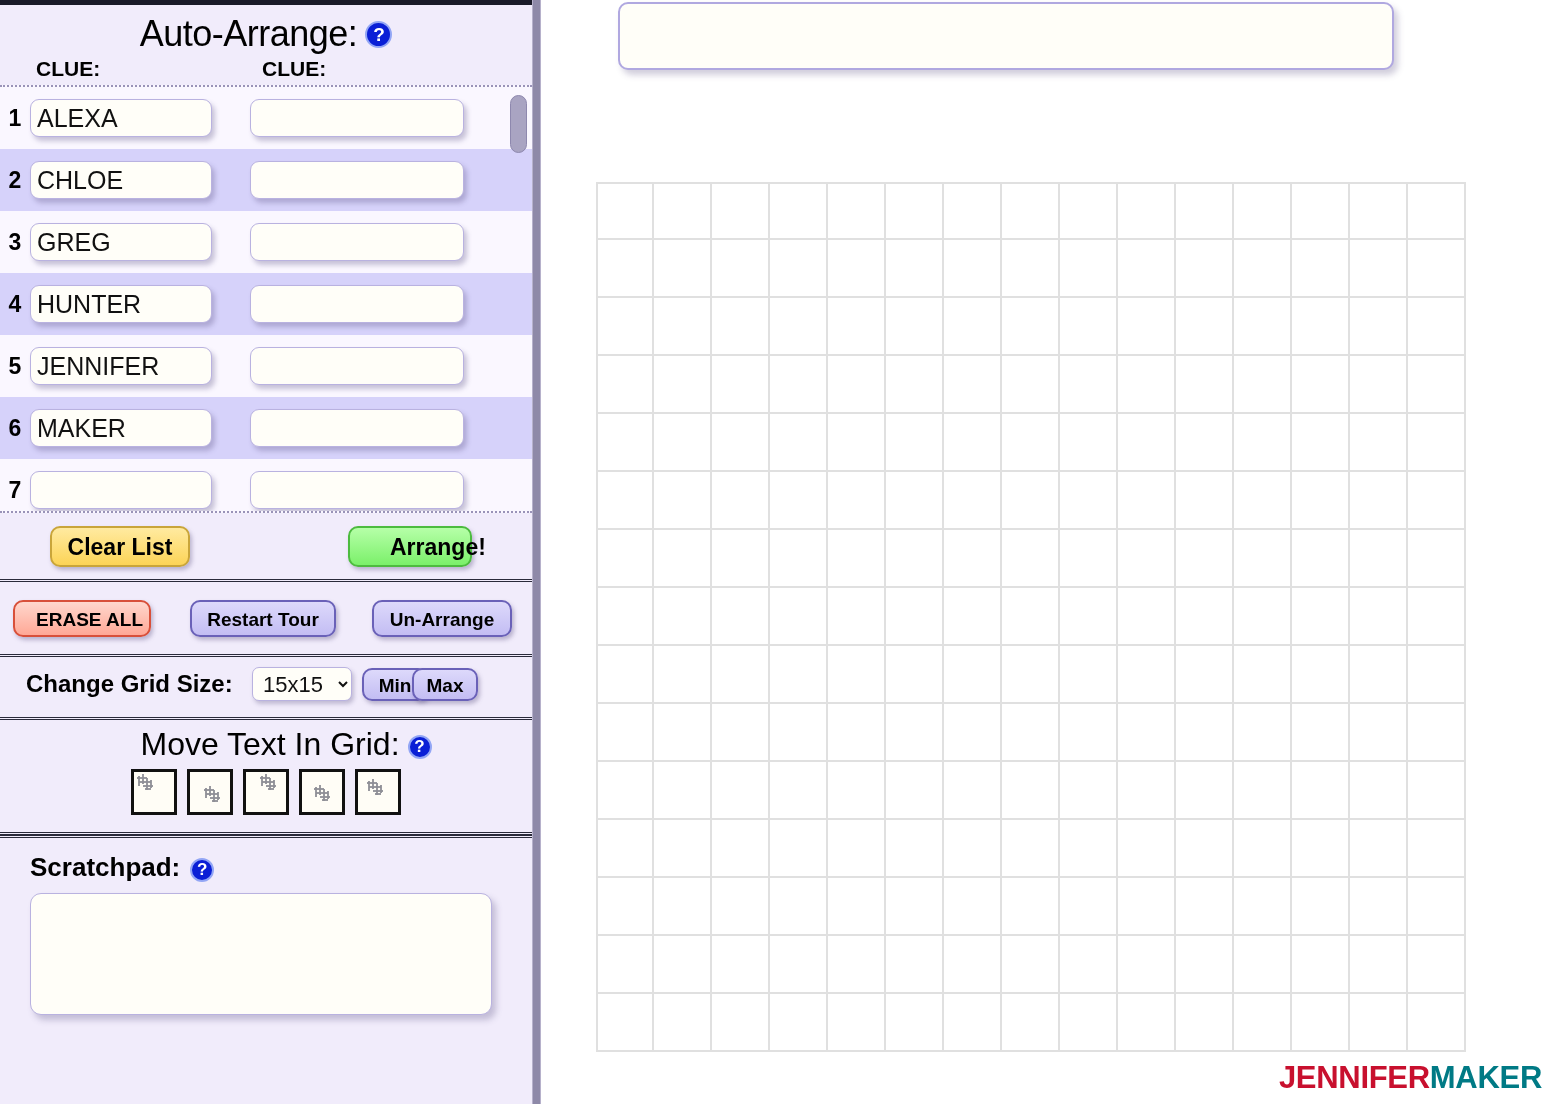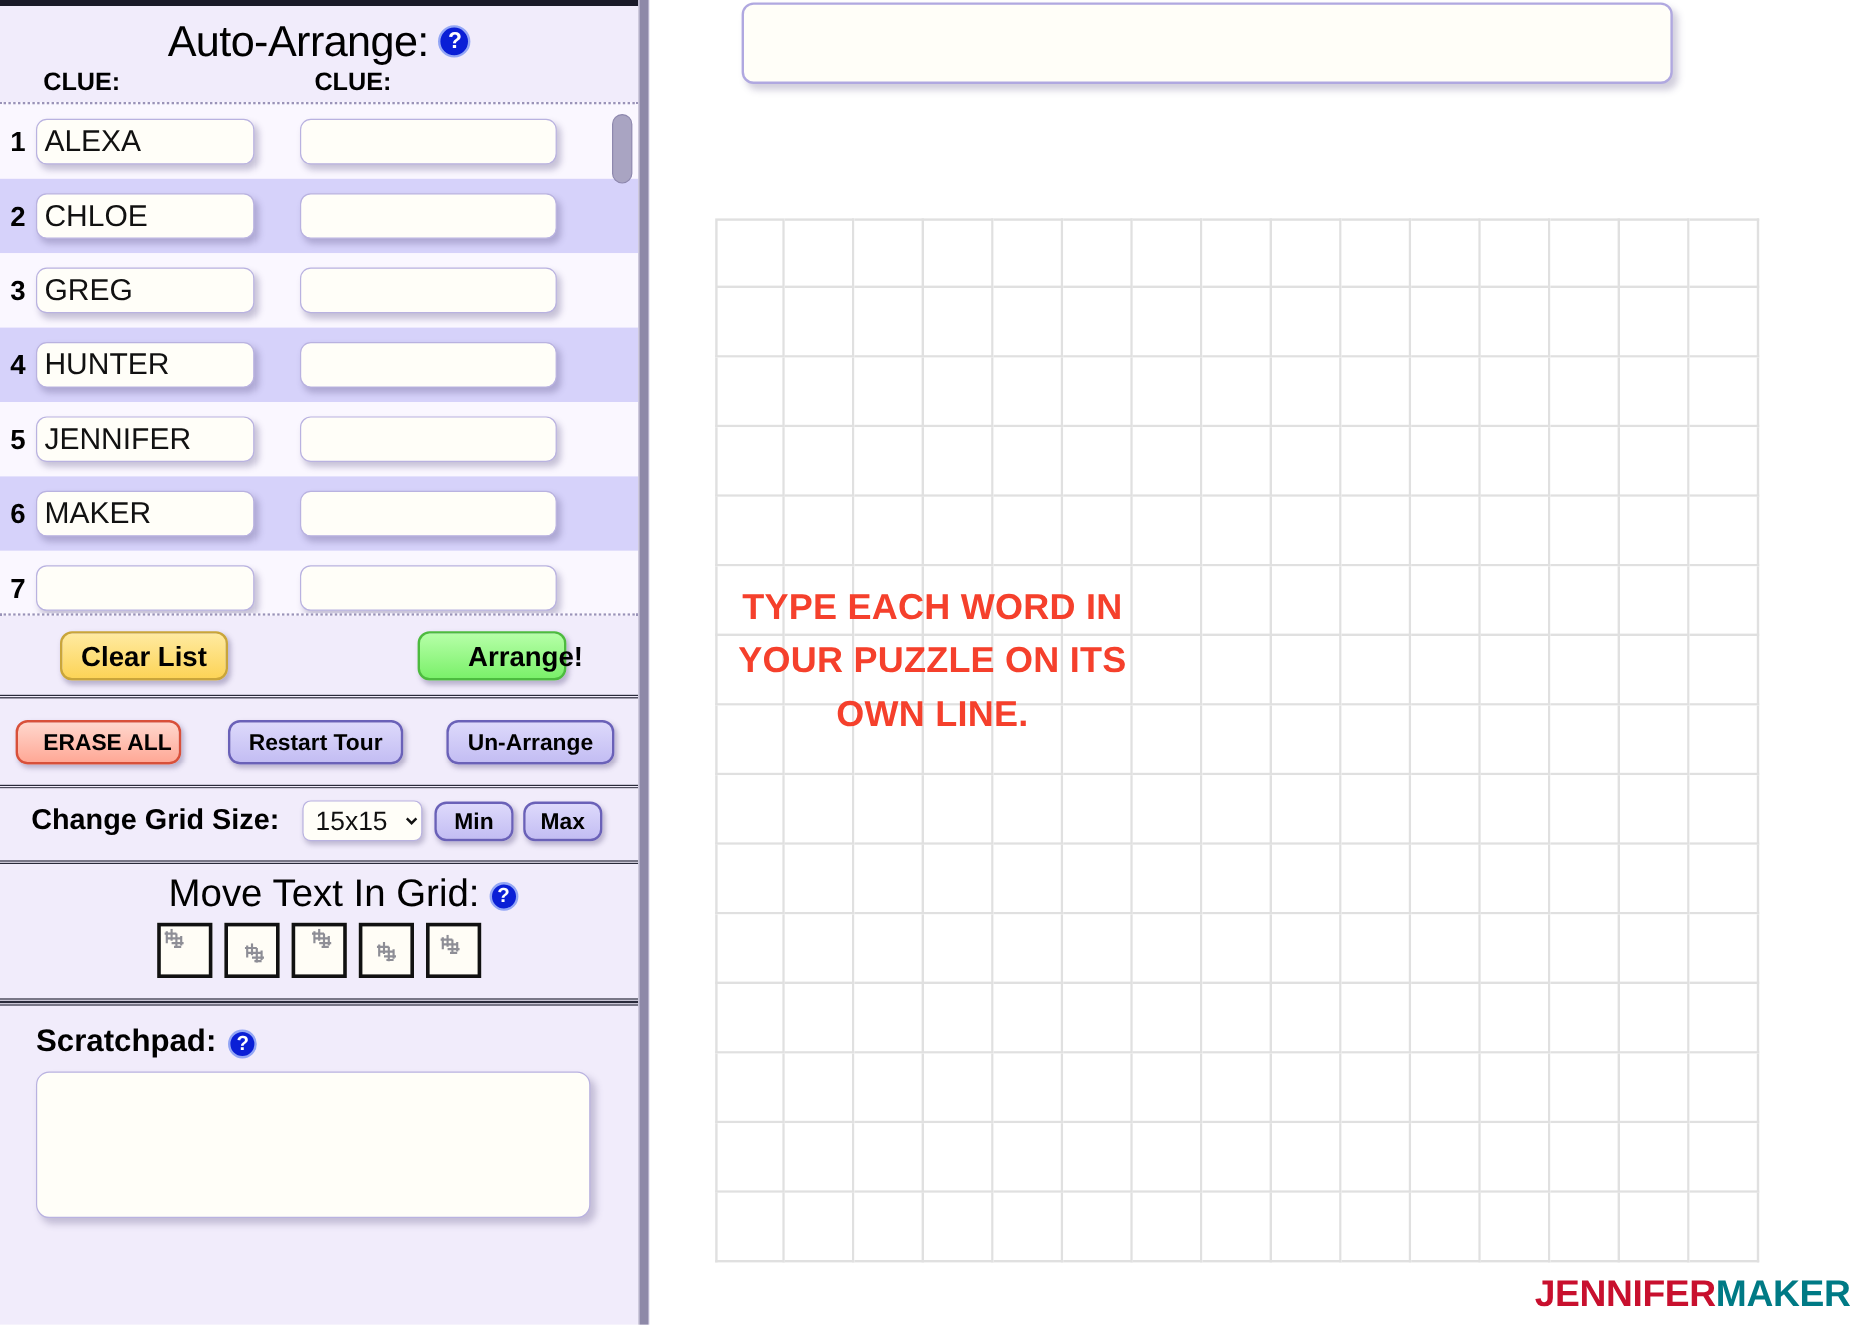--- a/index.html
+++ b/index.html
@@ -202,21 +202,21 @@
     cursor: pointer;
   }
   #btn-min {
     left: 362px; top: 11px;
     width: 66px; height: 33px;
     font-size: 19px; line-height: 29px;
     background: linear-gradient(#ddd9fb,#c3bdf3);
     border: 2px solid #6a61b8;
   }
   #btn-max {
-    left: 436px; top: 11px;
+    left: 412px; top: 11px;
     width: 66px; height: 33px;
     font-size: 19px; line-height: 29px;
     background: linear-gradient(#ddd9fb,#c3bdf3);
     border: 2px solid #6a61b8;
   }
 
   
   .movepanel { position: relative; height: 115px; }
   .movepanel .mt-title {
     text-align: center; font-size: 32px; color: #000;
@@ -733,19 +733,18 @@
         <div class="cell" style="border-color: rgb(224, 224, 224);"></div>
         <div class="cell" style="border-color: rgb(224, 224, 224);"></div>
         <div class="cell" style="border-color: rgb(224, 224, 224);"></div>
         <div class="cell" style="border-color: rgb(224, 224, 224);"></div>
         <div class="cell" style="border-color: rgb(224, 224, 224);"></div>
         <div class="cell" style="border-color: rgb(224, 224, 224);"></div>
         <div class="cell" style="border-color: rgb(224, 224, 224);"></div>
         <div class="cell" style="border-color: rgb(224, 224, 224);"></div>
       </div>
 
-    <div id="grid-hint" style="color: rgb(245, 64, 44);">TYPE EACH WORD IN YOUR PUZZLE ON ITS OWN LINE.</div>
 
     <div id="logo">
       <span class="jm-first" style="color: rgb(200, 16, 46);">JENNIFER</span><span class="jm-second" style="color: rgb(0, 122, 133);">MAKER</span>
     </div>
   </div>
 </div>
 
 </body></html>

